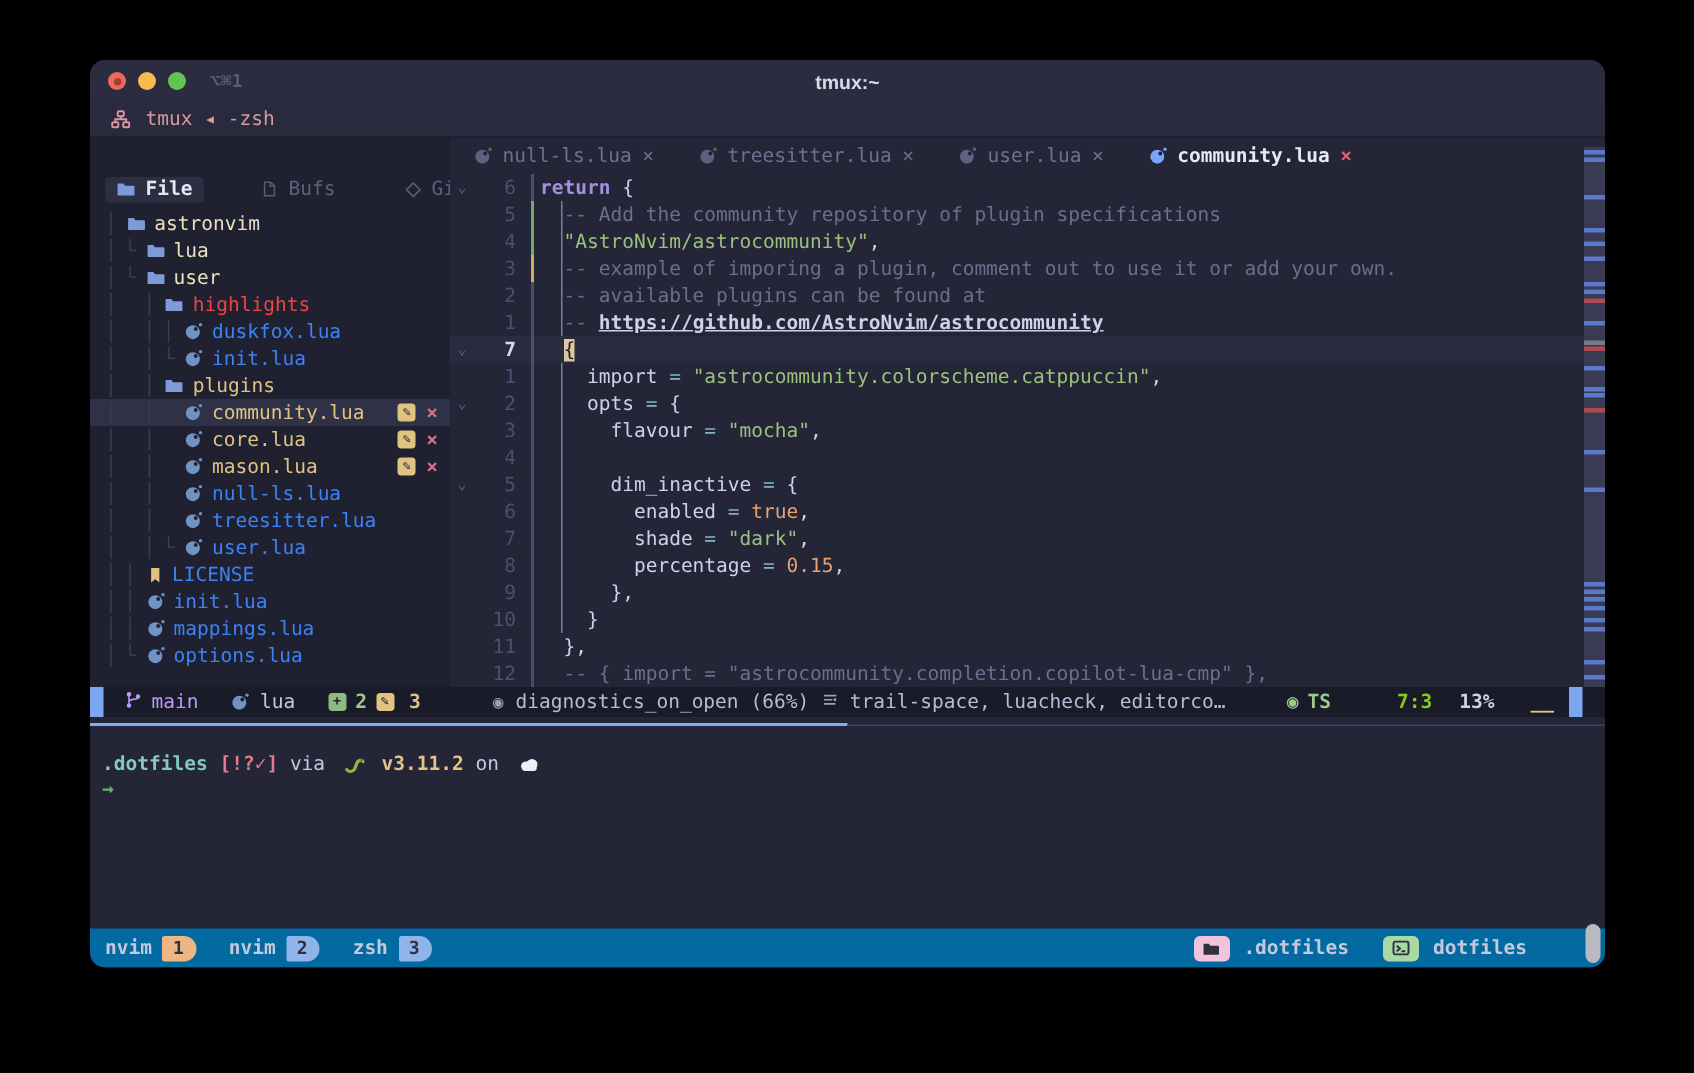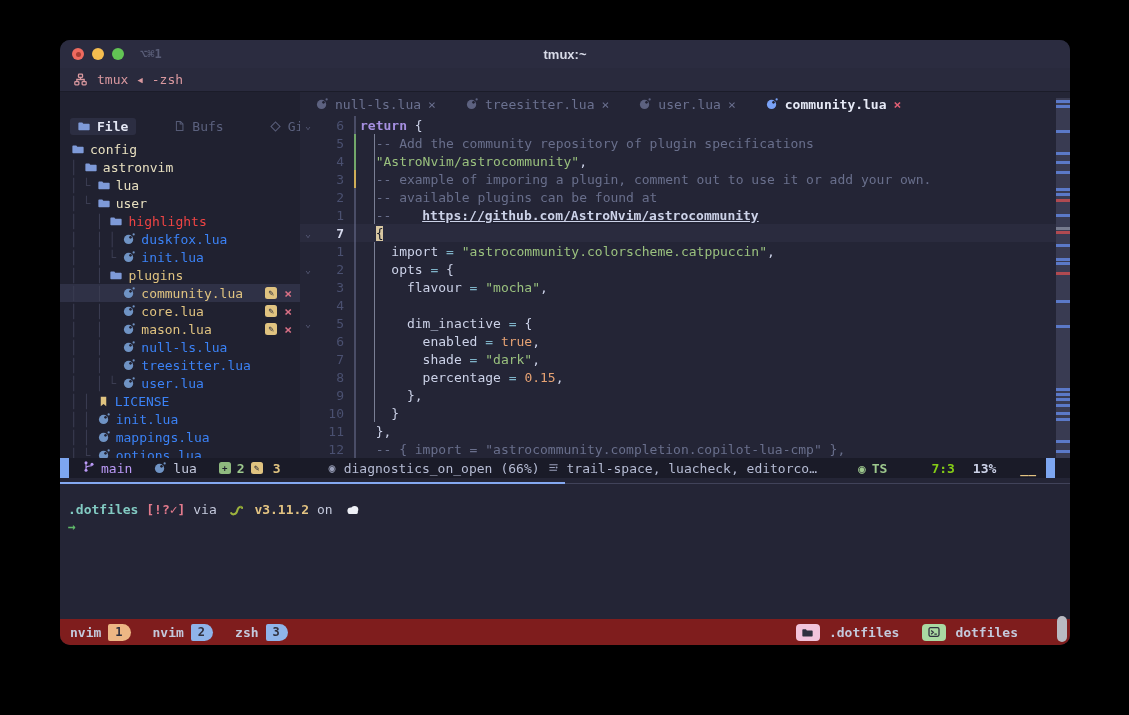--- a/index.html
+++ b/index.html
@@ -76,21 +76,21 @@
   .gsign { width:2px; height:18px; margin-left:10px; flex:none; background:#6a7090; opacity:.55;}
   .gsign.g { background:#72a86a; opacity:1;}
   .gsign.y { background:#cfae58; opacity:1;}
   .ctext { padding-left:4px;text-align:right; }
   .tok.kw { color:#a58fe0; font-weight:bold; }
   .tok.com { color:#696f8c; }
   .tok.str { color:#9ac17e; }
   .tok.op { color:#7fb3c8; }
   .tok.num { color:#e6a273; }
   .tok.fg { color:#ccd2e8; }
-  .tok.url { color:#ccd2e8; text-decoration:underline; font-weight:bold;margin-left:23px;}
+  .tok.url { color:#ccd2e8; text-decoration:underline; font-weight:bold;}
   .tok.cur { background:#d9c8a2; color:#1a1b26; }
 
   
   .marks { position:absolute; right:0; top:6px; width:14px; height:360px; background:#393b52; }
   .mark { position:absolute; left:0; width:100%; height:3px; }
   .mark.blue { background:#5b79c8; }
   .mark.red { background:#b04a51; }
   .mark.gray { background:#777b8e; }
 
   
@@ -124,21 +124,21 @@
   .shell { flex:1; padding:12px 0 0 8px; font-size:13px; }
   .promptline { height:19px; display:flex; align-items:center; gap:0; white-space:pre; }
   .p-dir { color:#82cac2; font-weight:bold; }
   .p-git { color:#e27a8c; font-weight:bold;}
   .p-fg { color:#c4c9dc; }
   .p-ver { color:#e3c382; font-weight:bold; }
   .arrowline { height:19px; color:#5fb86a; font-weight:bold; }
   .p-icon { display:inline-flex; margin:0 4px; }
 
   
-  .tmuxbar { height:26px; flex:none; background:#7f1d1d; display:flex; align-items:center;
+  .tmuxbar { height:26px; flex:none; background:#0369a1; display:flex; align-items:center;
              padding:0 10px; font-size:13px; position:relative; }
   .twin { display:flex; align-items:center; gap:7px; margin-right:22px; }
   .twin .wname { color:#c4c9dc; font-weight:bold; }
   .wbadge { height:17px; padding:0 8px 0 7px; border-radius:2px 9px 9px 2px; color:#30313f;
             font-weight:bold; line-height:17px; font-size:12px; }
   .wbadge.active { background:#edb784; }
   .wbadge.other { background:#8fb4ea; }
   .tright { margin-left:auto; display:flex; align-items:center; gap:9px; margin-right:28px;}
   .rbadge { width:24px; height:17px; border-radius:4px; display:flex; align-items:center;
             justify-content:center; color:#30313f; }
@@ -199,23 +199,20 @@
               <div class="src-tab">
                 <span class="ic">
                   <svg width="11" height="11" viewBox="0 0 16 16" fill="none" stroke="currentColor" stroke-width="1.6">
                     <rect x="3.4" y="3.4" width="9.2" height="9.2" transform="rotate(45 8 8)"></rect>
                   </svg>
                 </span>
                 <span>Git</span>
               </div>
             </div>
           <div id="tree">
-              <div class="tree-row"><span class="guide"></span><span class="t-ic folder"><svg width="12" height="12" viewBox="0 0 16 16">
-                    <path d="M1.5 3.2h4.2l1.4 1.8h7.4c.6 0 1 .4 1 1v6.8c0 .6-.4 1-1 1h-13c-.6 0-1-.4-1-1V4.2c0-.6.4-1 1-1z" fill="currentColor"></path>
-                  </svg></span><span class="tname cream">config</span></div>
               <div class="tree-row"><span class="guide">│</span><span class="t-ic folder"><svg width="12" height="12" viewBox="0 0 16 16">
                     <path d="M1.5 3.2h4.2l1.4 1.8h7.4c.6 0 1 .4 1 1v6.8c0 .6-.4 1-1 1h-13c-.6 0-1-.4-1-1V4.2c0-.6.4-1 1-1z" fill="currentColor"></path>
                   </svg></span><span class="tname cream">astronvim</span></div>
               <div class="tree-row"><span class="guide">│└</span><span class="t-ic folder"><svg width="12" height="12" viewBox="0 0 16 16">
                     <path d="M1.5 3.2h4.2l1.4 1.8h7.4c.6 0 1 .4 1 1v6.8c0 .6-.4 1-1 1h-13c-.6 0-1-.4-1-1V4.2c0-.6.4-1 1-1z" fill="currentColor"></path>
                   </svg></span><span class="tname cream">lua</span></div>
               <div class="tree-row"><span class="guide">│└</span><span class="t-ic folder"><svg width="12" height="12" viewBox="0 0 16 16">
                     <path d="M1.5 3.2h4.2l1.4 1.8h7.4c.6 0 1 .4 1 1v6.8c0 .6-.4 1-1 1h-13c-.6 0-1-.4-1-1V4.2c0-.6.4-1 1-1z" fill="currentColor"></path>
                   </svg></span><span class="tname cream">user</span></div>
               <div class="tree-row"><span class="guide">│ │</span><span class="t-ic folder"><svg width="12" height="12" viewBox="0 0 16 16">

